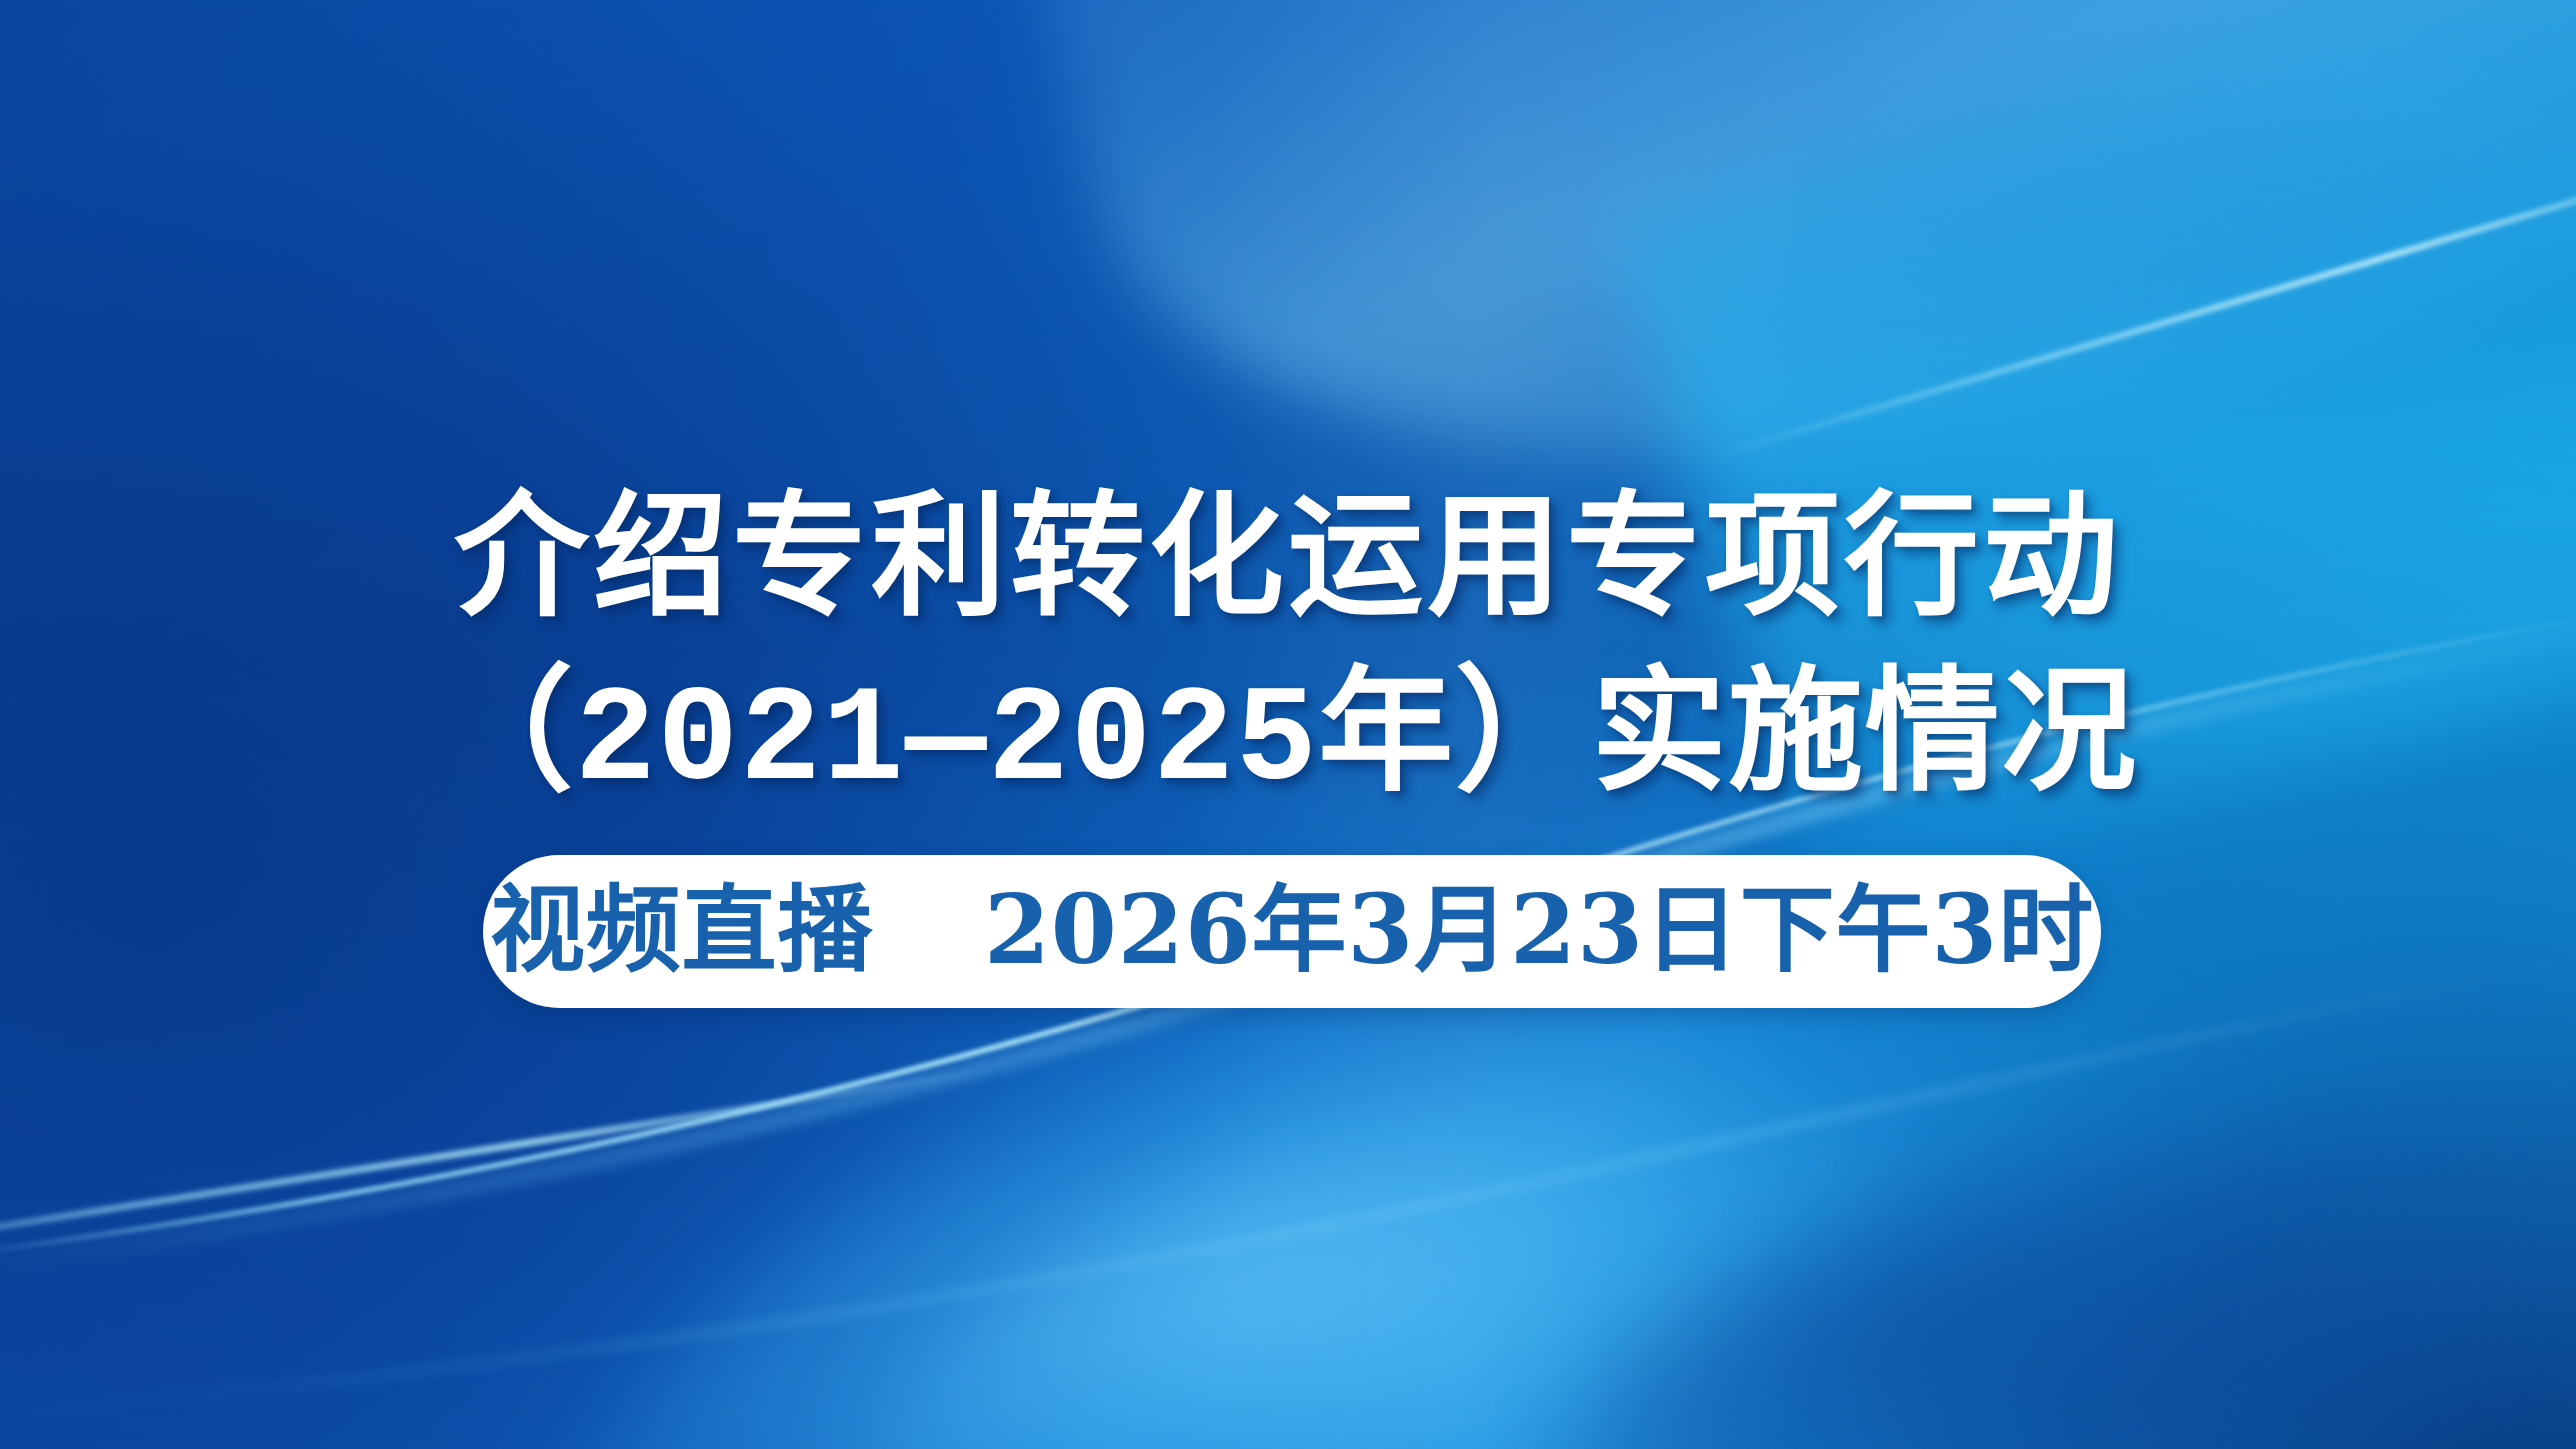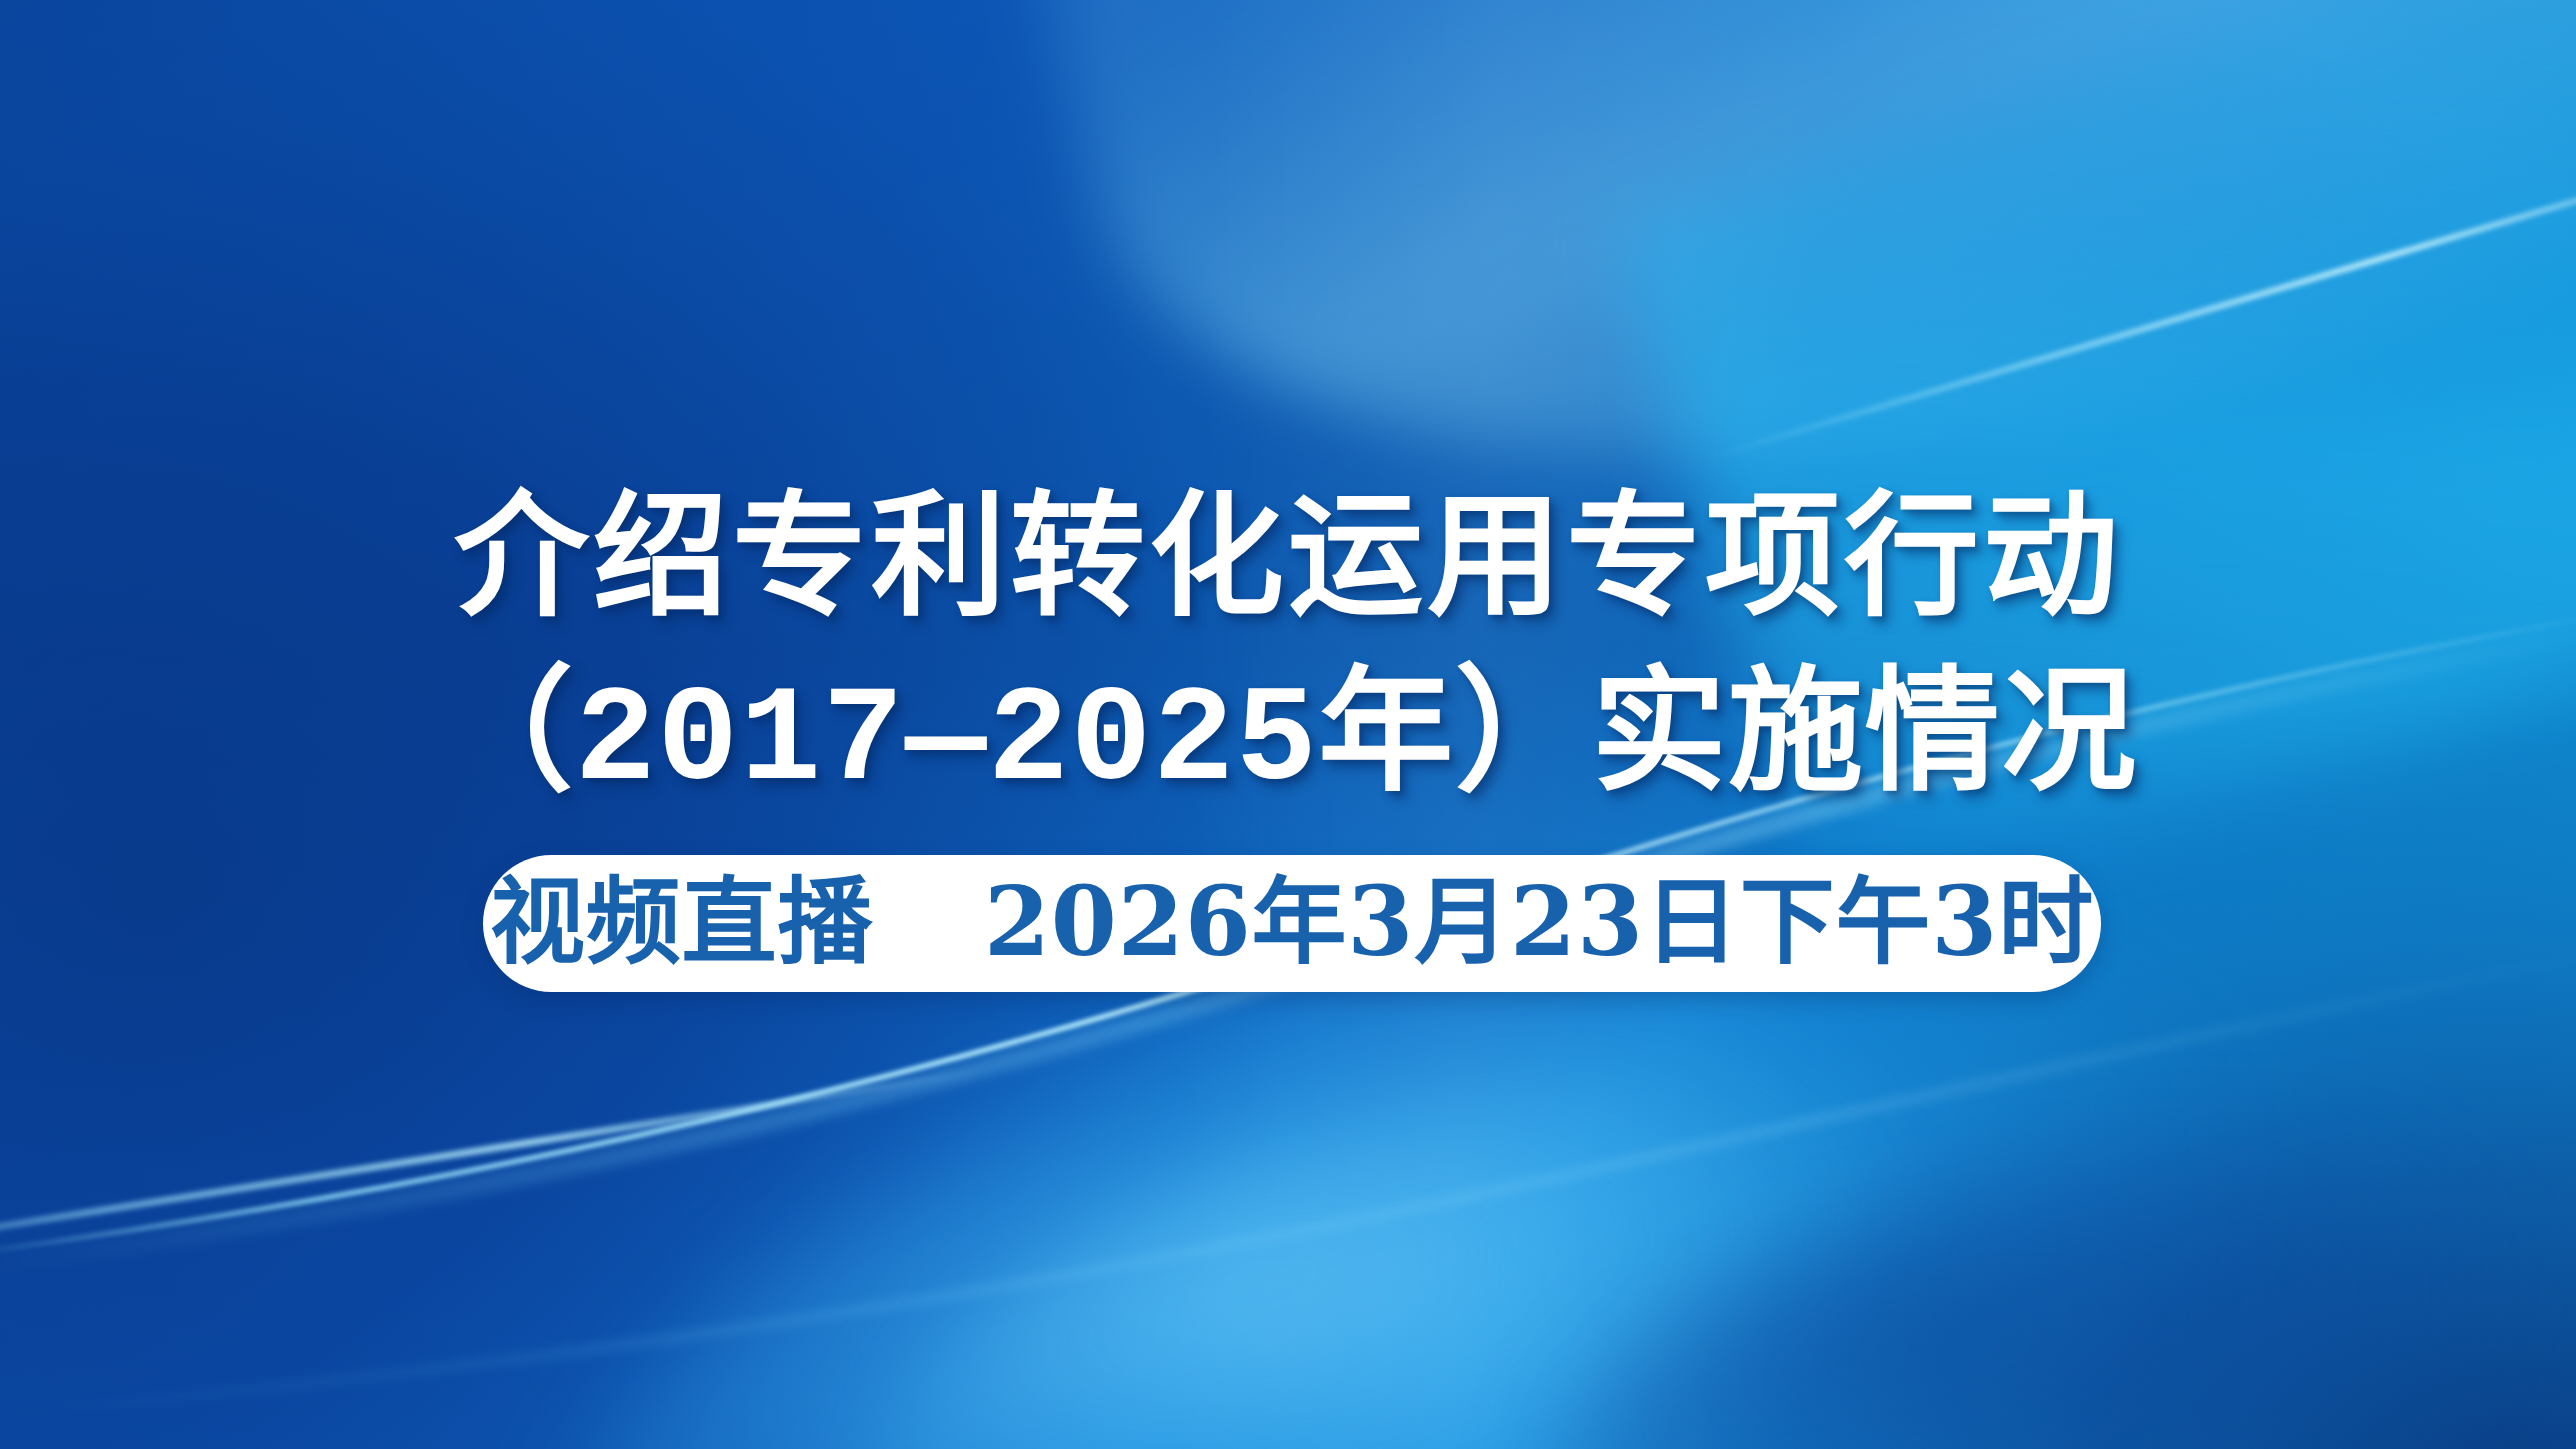--- a/index.html
+++ b/index.html
@@ -279,21 +279,21 @@
   }
   .headline .hl-line { display: block; }
   .headline .hl-line-2 { letter-spacing: 1.6px; }
 
   
   .live-pill {
     position: absolute;
     left: 483px;
     top: 855px;
     width: 1618px;
-    height: 137px;
+    height: 153px;
     background: #ffffff;
     border-radius: 804px;
     display: flex;
     align-items: center;
     justify-content: center;
     box-shadow: 0 8px 21px rgba(4,36,92,0.26);
   }
   .live-pill-text {
     color: #1861ad;
     font-family: "DejaVu Serif", "Liberation Serif", serif;
@@ -361,21 +361,21 @@
 
   <div class="streak-ll"></div>
   <div class="sheen"></div>
   <div class="vignette"></div>
 
   <div class="content">
 
 
     <div class="headline">
       <span class="hl-line hl-line-1">介绍专利转化运用专项行动</span>
-      <span class="hl-line hl-line-2">（2017—2025年）实施情况</span>
+      <span class="hl-line hl-line-2">（2021—2025年）实施情况</span>
     </div>
 
     <div class="live-pill">
       <div class="live-pill-text">
         <span>视频直播</span>
         <span class="pill-gap"></span>
         <span>2026年3月23日下午3时</span>
       </div>
     </div>
 

